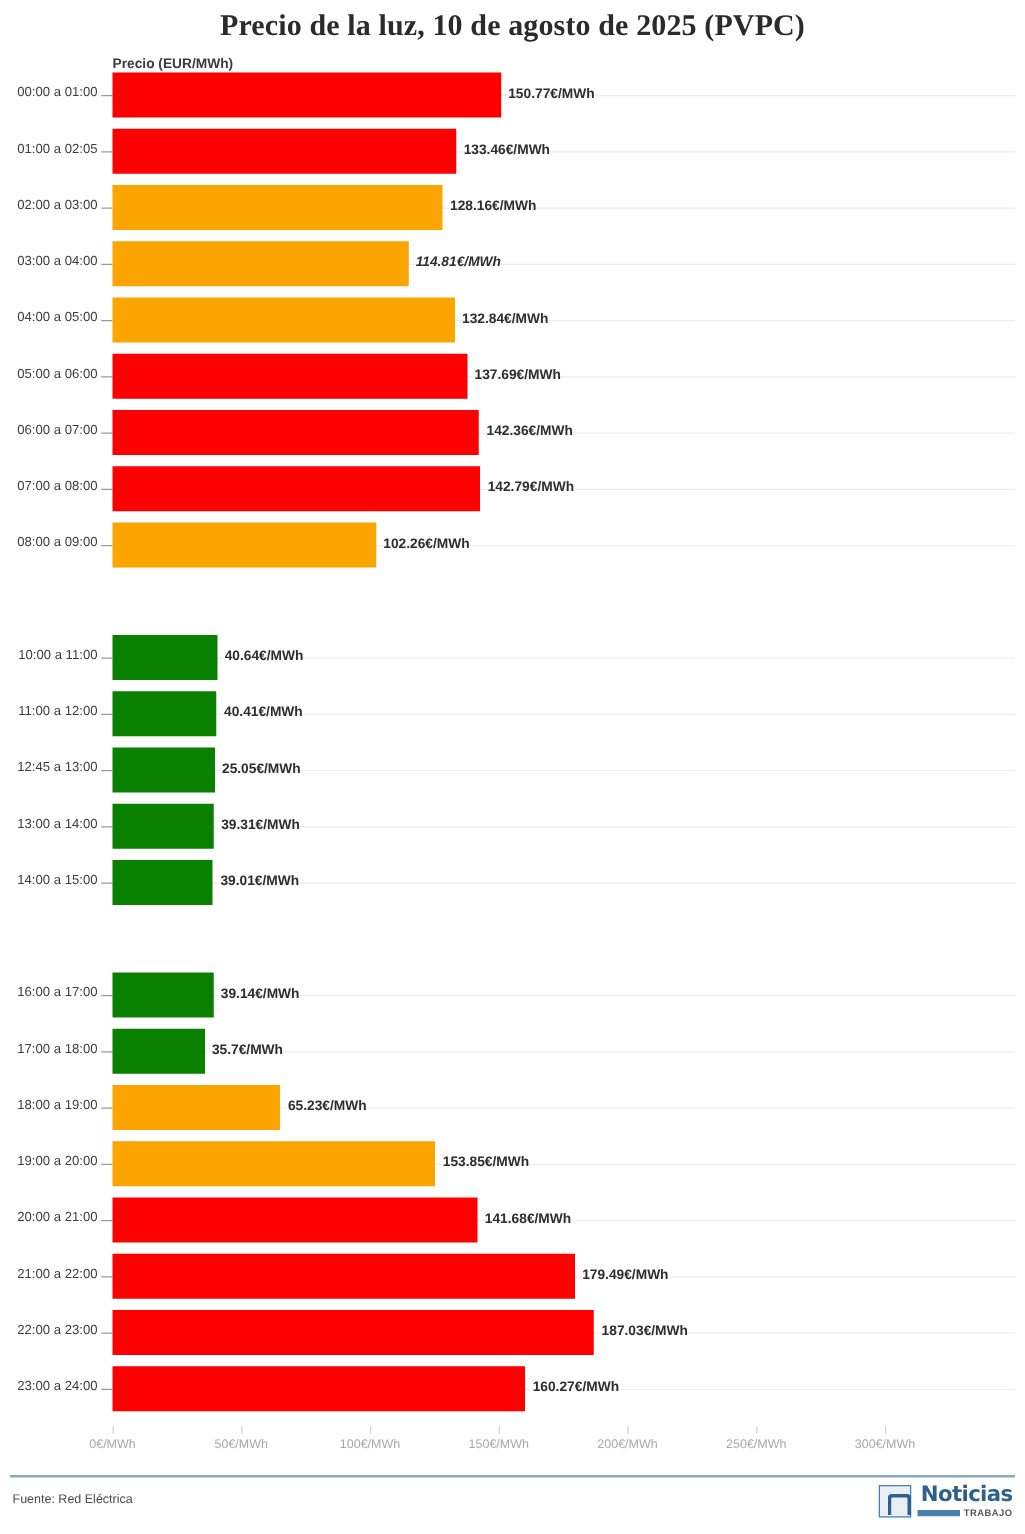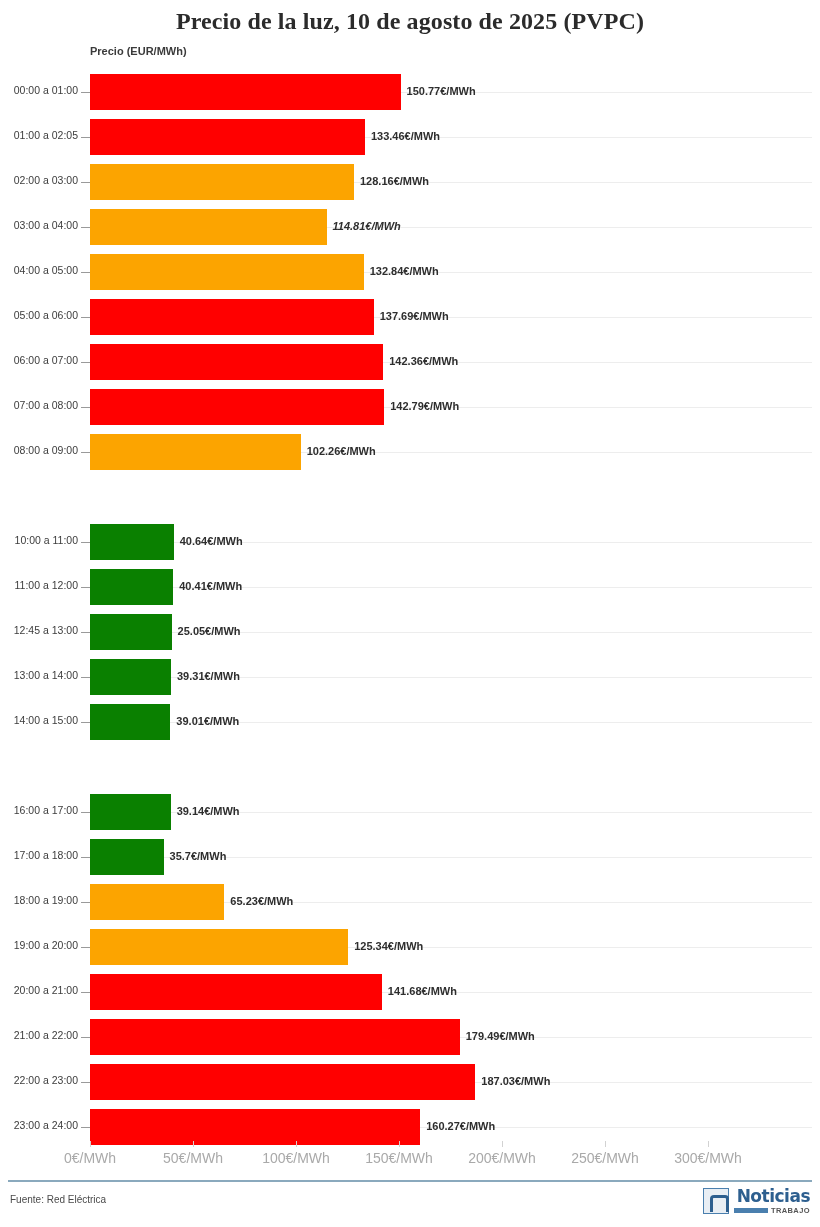--- a/index.html
+++ b/index.html
@@ -37,21 +37,21 @@
     top: 45px;
     left: 90px;
     font-size: 11px;
     font-weight: bold;
     color: #3b3b3b;
   }
 
   
   .plot {
     position: absolute;
-    top: 70px;
+    top: 54px;
     left: 0;
     width: 652px;
     height: 1075px;
   }
 
   .row {
     position: absolute;
     left: 0;
     width: 820px;
     height: 45px;
@@ -113,21 +113,21 @@
   .xtick-mark {
     position: absolute;
     top: 0;
     width: 1px;
     height: 6px;
     background: #d2d2d2;
   }
   .xtick-label {
     position: absolute;
     top: 9px;
-    font-size: 14px;
+    font-size: 10px;
     color: #a9a9a9;
     transform: translateX(-50%);
     white-space: nowrap;
   }
 
   
   .footer-rule {
     position: absolute;
     top: 1180px;
     left: 8px;
@@ -327,21 +327,21 @@
         <div class="tick-mark"></div>
         <div class="cat-label">18:00 a 19:00</div>
         <div class="bar" style="width: 134.374px; background: rgb(252, 164, 0);"></div>
         <div class="bar-value" style="left: 230.374px;">65.23€/MWh</div>
       </div>
       <div class="row" style="top: 855px;">
         <div class="gridline"></div>
         <div class="tick-mark"></div>
         <div class="cat-label">19:00 a 20:00</div>
         <div class="bar" style="width: 258.2px; background: rgb(252, 164, 0);"></div>
-        <div class="bar-value" style="left: 354.2px;">125.34€/MWh</div>
+        <div class="bar-value" style="left: 354.2px;">153.85€/MWh</div>
       </div>
       <div class="row" style="top: 900px;">
         <div class="gridline"></div>
         <div class="tick-mark"></div>
         <div class="cat-label">20:00 a 21:00</div>
         <div class="bar" style="width: 291.861px; background: rgb(255, 0, 0);"></div>
         <div class="bar-value" style="left: 387.861px;">141.68€/MWh</div>
       </div>
       <div class="row" style="top: 945px;">
         <div class="gridline"></div>

